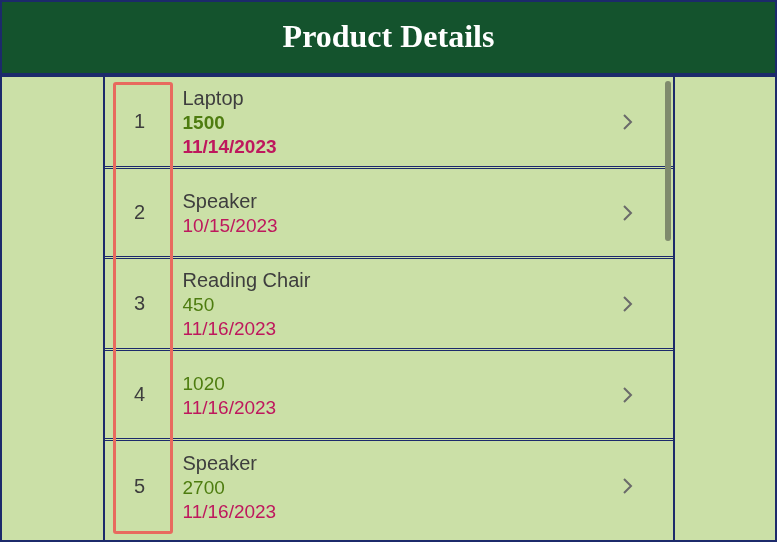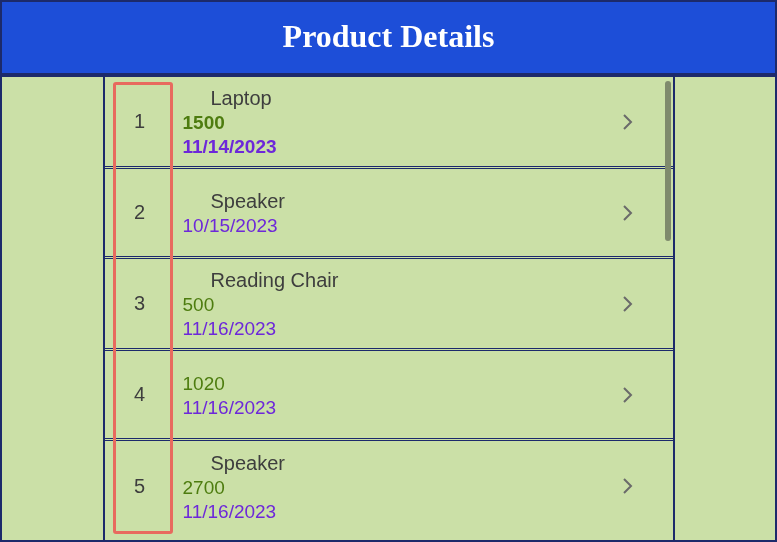--- a/index.html
+++ b/index.html
@@ -2,21 +2,21 @@
 <html><head>
 <meta charset="utf-8">
 <style>
   * { box-sizing: border-box; margin: 0; padding: 0; }
   html, body { width: 777px; height: 542px; font-family: "Segoe UI", Arial, sans-serif; background:#fff; }
   .app {
     width: 777px; height: 542px; background: #cbe0a7;
     border: 2px solid #1c2a6b; display: flex; flex-direction: column;
   }
   .titlebar {
-    background: #1d4ed8; color: #fff; text-align: center;
+    background: #14532d; color: #fff; text-align: center;
     font-family: Georgia, "Times New Roman", serif;
     font-weight: 700; font-size: 32px; padding: 16px 0 18px 0;
     border-bottom: 4px solid #1c2a6b;
   }
   .content {
     flex: 1; display: flex; justify-content: center; overflow: hidden;
   }
   .panel {
     width: 572px; height: 100%; border-left: 2px solid #1c2a6b;
     border-right: 2px solid #1c2a6b; position: relative; overflow: hidden;
@@ -28,23 +28,23 @@
     position: relative;
   }
   .num-cell {
     width: 70px; display:flex; align-items:center; justify-content:center;
     font-size: 20px; color:#3e3e3e;
   }
   .info-cell {
     flex: 1; padding: 10px 0 8px 8px; display:flex; flex-direction:column;
     justify-content:center; gap:2px;
   }
-  .p-name { font-size: 20px; color:#3e3e3e;margin-left:28px; }
+  .p-name { font-size: 20px; color:#3e3e3e; }
   .p-price { font-size: 19px; color:#4d7c0f; font-weight:700; }
-  .p-date  { font-size: 19px; color:#6d28d9; font-weight:700; }
+  .p-date  { font-size: 19px; color:#be185d; font-weight:700; }
   .row:nth-child(2) .p-price,
   .row:nth-child(2) .p-date,
   .row:nth-child(3) .p-price,
   .row:nth-child(3) .p-date,
   .row:nth-child(4) .p-price,
   .row:nth-child(4) .p-date,
   .row:nth-child(5) .p-price,
   .row:nth-child(5) .p-date { font-weight:400; }
   .chev-cell {
     width: 90px; display:flex; align-items:center; justify-content:center;
@@ -93,21 +93,21 @@
             <svg viewBox="0 0 11 18">
                 <polyline points="2,2 9,9 2,16"></polyline>
               </svg>
           </div>
         </div>
 
         <div class="row">
           <div class="num-cell">3</div>
           <div class="info-cell">
             <div class="p-name">Reading Chair</div>
-            <div class="p-price">500</div>
+            <div class="p-price">450</div>
             <div class="p-date">11/16/2023</div>
           </div>
           <div class="chev-cell">
             <svg viewBox="0 0 11 18">
                 <polyline points="2,2 9,9 2,16"></polyline>
               </svg>
           </div>
         </div>
 
         <div class="row">

